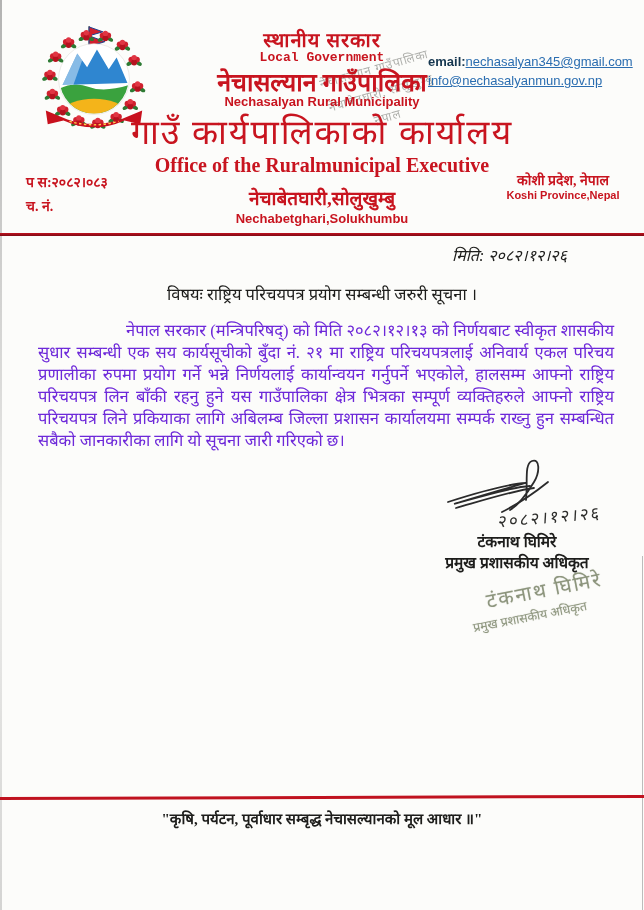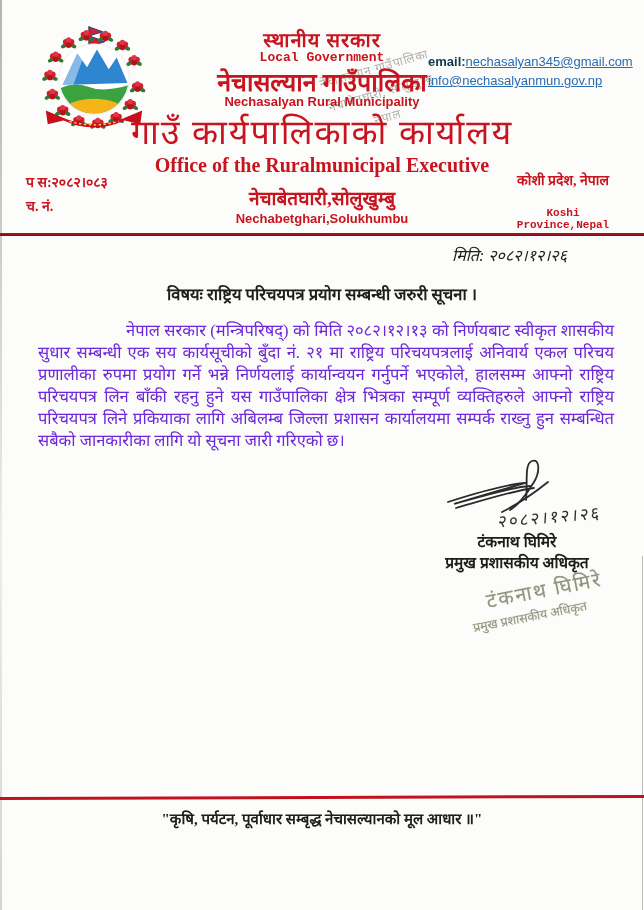--- a/index.html
+++ b/index.html
@@ -22,31 +22,31 @@
   .emails{left:428px;top:52px;width:210px;font-size:13px;line-height:19px;color:#1f1f1f;font-family:"Liberation Sans","DejaVu Sans",sans-serif;}
   .emails .lbl{font-weight:bold;color:#15364f;}
   .emails .lnk{color:#2a6db0;text-decoration:underline;cursor:pointer;}
   .office-np{left:0;top:108px;width:100%;font-size:34px;font-weight:normal;letter-spacing:2px;}
   .office-en{left:0;top:154px;width:100%;font-size:20px;font-weight:bold;}
   .addr-np{left:0;top:185px;width:100%;font-size:19px;font-weight:bold;}
   .addr-en{left:0;top:211px;width:100%;font-size:13px;font-weight:bold;}
   .refno{left:26px;top:172px;font-size:14px;font-weight:bold;}
   .chno{left:26px;top:196px;font-size:14px;font-weight:bold;}
   .prov-np{left:498px;top:170px;width:130px;font-size:14px;font-weight:bold;text-align:center;}
-  .prov-en{left:498px;top:207px;width:130px;font-size:11px;font-weight:bold;text-align:center;font-family:Liberation Mono, monospace;}
+  .prov-en{left:498px;top:189px;width:130px;font-size:11px;font-weight:bold;text-align:center;font-family:Liberation Sans, sans-serif;}
   .rule-top{left:0;top:233px;width:100%;height:3px;background:linear-gradient(180deg,#c0121f,#7d0b14);}
 
   
   .wm{left:286px;top:56px;width:190px;transform:rotate(-16deg);color:rgba(98,100,94,.5);font-size:12px;line-height:25px;text-align:center;letter-spacing:1px;z-index:0;}
 
   .hdr{z-index:1;}
 
   
   .dateline{left:452px;top:244px;font-size:16px;color:#1d1d1b;font-style:italic;}
-  .subject{left:0;top:282px;width:100%;font-size:16.5px;font-weight:bold;color:#1d1d1b;}
+  .subject{left:0;top:282px;width:100%;font-size:16.5px;font-weight:normal;color:#1d1d1b;}
   .bodytxt{left:38px;top:320px;width:576px;font-size:16.5px;line-height:22px;text-align:justify;text-indent:88px;color:#6d28d9;}
 
   
   .sig-svg{left:442px;top:458px;}
   .hw-date{left:498px;top:505px;font-size:17px;color:#2e2e2c;transform:rotate(-5deg) skewX(-8deg);letter-spacing:2px;}
   .sig-name{left:432px;top:530px;width:170px;text-align:center;font-size:15.5px;font-weight:bold;color:#1d1d1b;}
   .sig-title{left:422px;top:551px;width:190px;text-align:center;font-size:15.5px;font-weight:bold;color:#1d1d1b;}
   .sig-stamp{left:486px;top:566px;width:220px;transform:rotate(-11deg);color:rgba(104,114,84,.62);text-shadow:0 0 1px rgba(104,114,84,.4);}
   .sig-stamp .s1{font-size:20px;letter-spacing:2px;}
   .sig-stamp .s2{font-size:12.5px;margin-top:2px;margin-left:-18px;}

